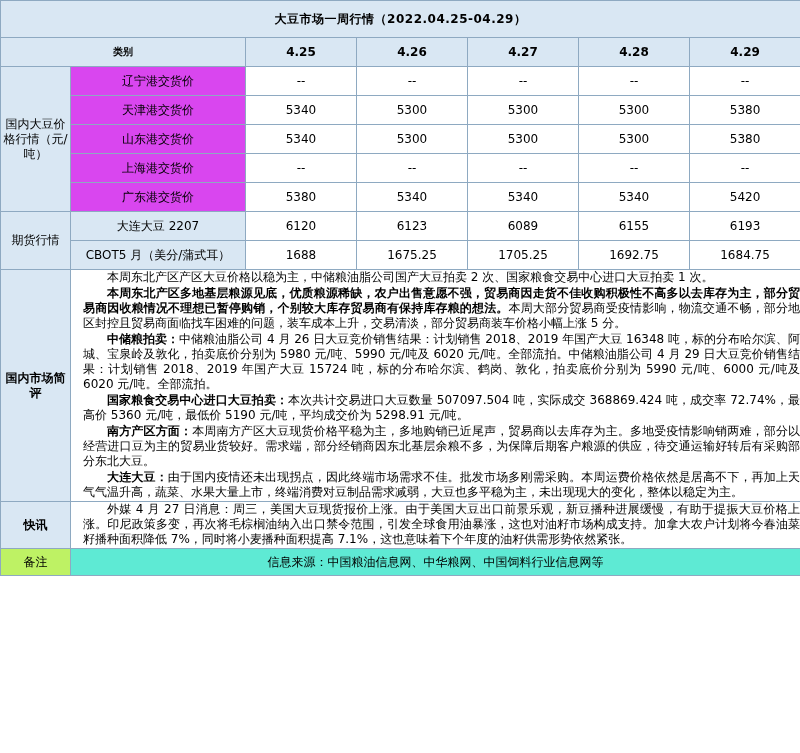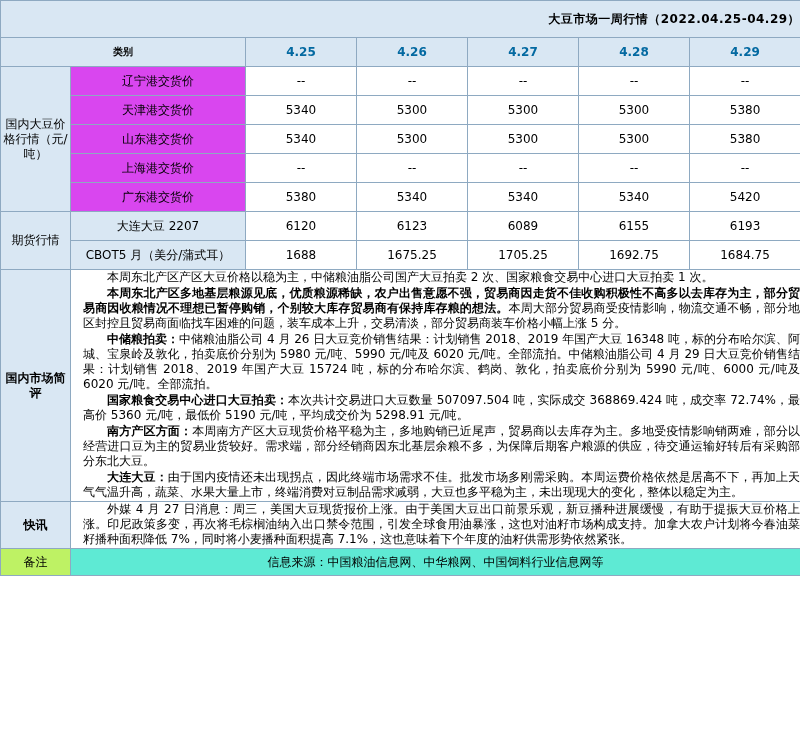--- a/index.html
+++ b/index.html
@@ -27,31 +27,31 @@
   }
   table.main td {
     border: 1px solid #8ea9c1;
     padding: 0;
     vertical-align: middle;
     font-size: 12px;
     line-height: 1.25;
   }
   .title-cell {
     background: #d9e7f3;
-    text-align: right;
+    text-align: center;
     font-size: 17px;
     font-weight: bold;
     height: 36px;
     letter-spacing: 0.5px;
   }
   .hdr {
     background: #d9e7f3;
     text-align: center;
     font-weight: bold;
-    color: #0369a1;
+    color: #000000;
     font-size: 13px;
     height: 28px;
   }
   .hdr.cat {
     color: #000;
     font-size: 10px;
   }
   .rowlabel {
     background: #d9e7f3;
     text-align: center;

